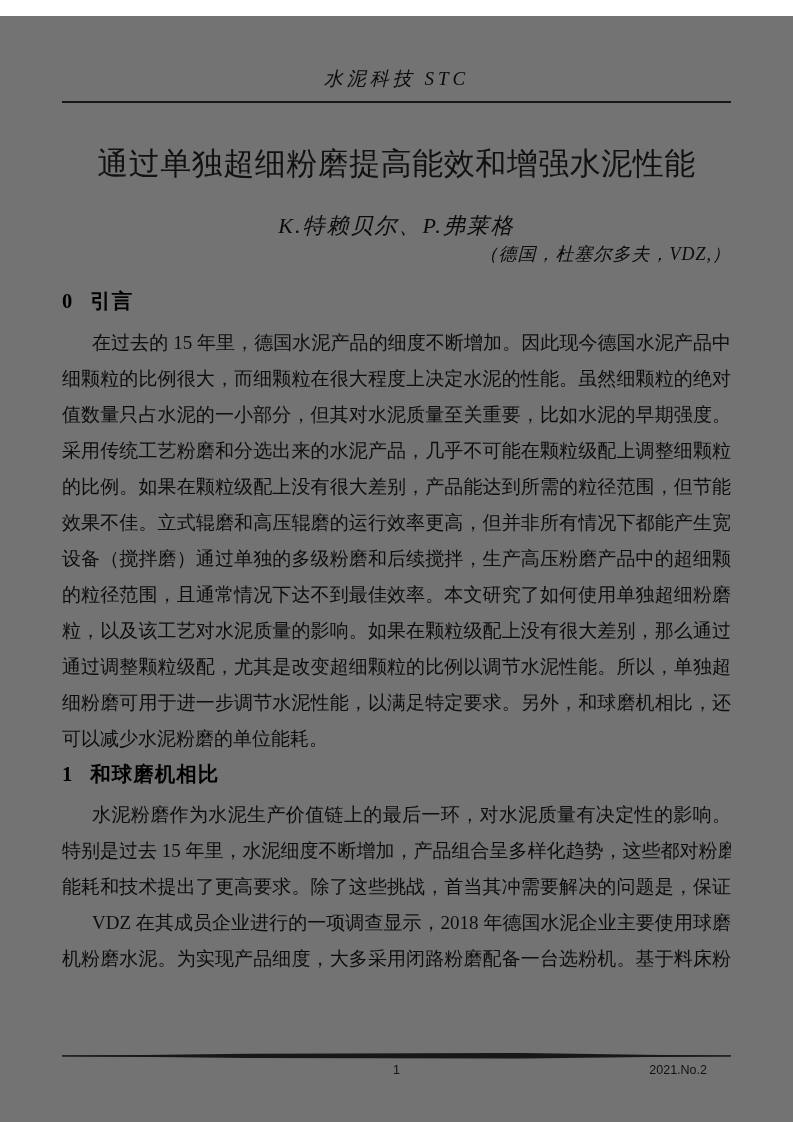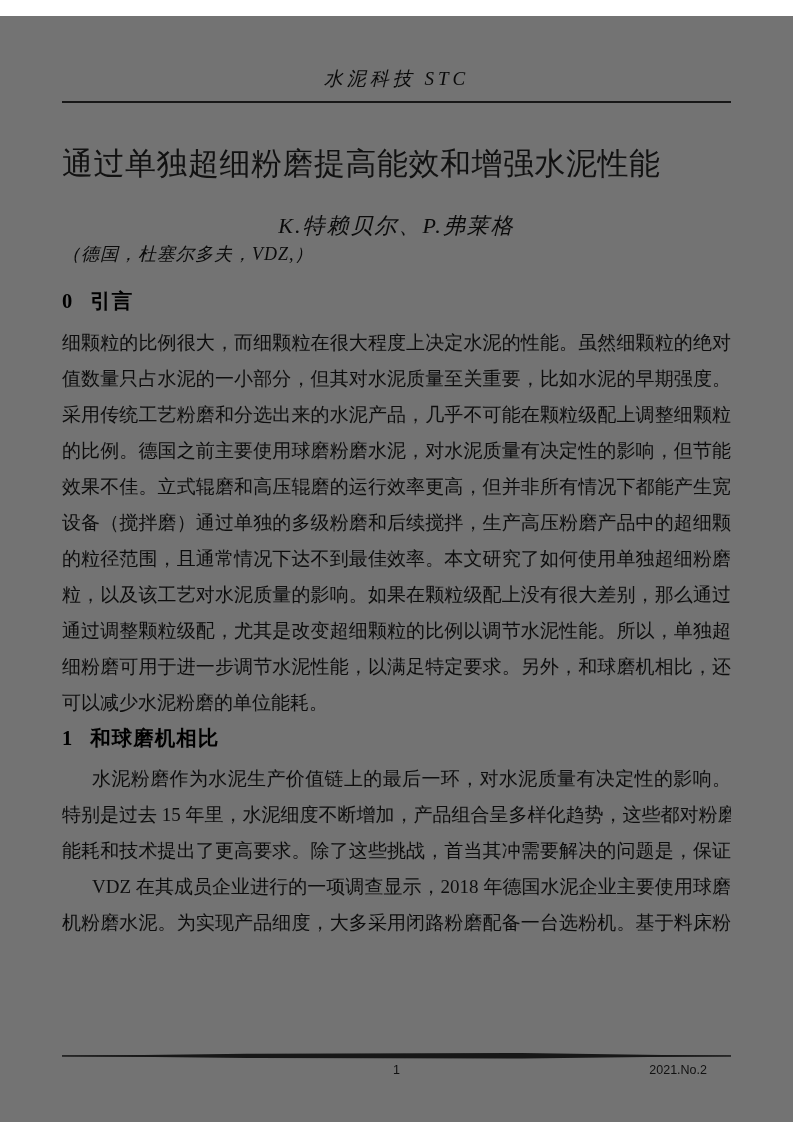--- a/index.html
+++ b/index.html
@@ -32,38 +32,39 @@
     font-style: italic;
     font-family: "Liberation Serif", "DejaVu Serif", serif;
   }
   .header-rule {
     margin-top: 9px;
     height: 0;
     border-top: 2.2px solid #171717;
   }
   .article-title {
     margin-top: 40px;
+    text-align: center;
     font-size: 31px;
     line-height: 42px;
     font-weight: normal;
     letter-spacing: 0.5px;
     font-family: "Liberation Sans", "DejaVu Sans", sans-serif;
     color: #111;
   }
   .authors {
     margin-top: 28px;
     text-align: center;
     font-size: 22px;
     line-height: 25px;
     letter-spacing: 2px;
     font-style: italic;
   }
   .affiliation {
     margin-top: 4px;
-    text-align: left;
+    text-align: right;
     font-size: 18px;
     line-height: 25px;
     letter-spacing: 1px;
     font-style: italic;
   }
   .section-heading {
     margin-top: 20px;
     font-size: 20.5px;
     line-height: 27px;
     font-weight: bold;
@@ -128,24 +129,25 @@
 
     <div class="article-title">通过单独超细粉磨提高能效和增强水泥性能</div>
     <div class="authors">K.特赖贝尔、P.弗莱格</div>
     <div class="affiliation">（德国，杜塞尔多夫，VDZ,）</div>
 
     <div class="section-heading h0">
       <span class="sec-num">0</span><span class="sec-title">引言</span>
     </div>
 
     <div class="paragraph p1">
+      <div class="tline indent">在过去的 15 年里，德国水泥产品的细度不断增加。因此现今德国水泥产品中</div>
       <div class="tline">细颗粒的比例很大，而细颗粒在很大程度上决定水泥的性能。虽然细颗粒的绝对</div>
       <div class="tline">值数量只占水泥的一小部分，但其对水泥质量至关重要，比如水泥的早期强度。</div>
       <div class="tline">采用传统工艺粉磨和分选出来的水泥产品，几乎不可能在颗粒级配上调整细颗粒</div>
-      <div class="tline">的比例。德国之前主要使用球磨粉磨水泥，对水泥质量有决定性的影响，但节能</div>
+      <div class="tline">的比例。如果在颗粒级配上没有很大差别，产品能达到所需的粒径范围，但节能</div>
       <div class="tline">效果不佳。立式辊磨和高压辊磨的运行效率更高，但并非所有情况下都能产生宽</div>
       <div class="tline">设备（搅拌磨）通过单独的多级粉磨和后续搅拌，生产高压粉磨产品中的超细颗</div>
       <div class="tline">的粒径范围，且通常情况下达不到最佳效率。本文研究了如何使用单独超细粉磨</div>
       <div class="tline">粒，以及该工艺对水泥质量的影响。如果在颗粒级配上没有很大差别，那么通过</div>
       <div class="tline">通过调整颗粒级配，尤其是改变超细颗粒的比例以调节水泥性能。所以，单独超</div>
       <div class="tline">细粉磨可用于进一步调节水泥性能，以满足特定要求。另外，和球磨机相比，还</div>
       <div class="tline lastline">可以减少水泥粉磨的单位能耗。</div>
     </div>
 
     <div class="section-heading h1">

